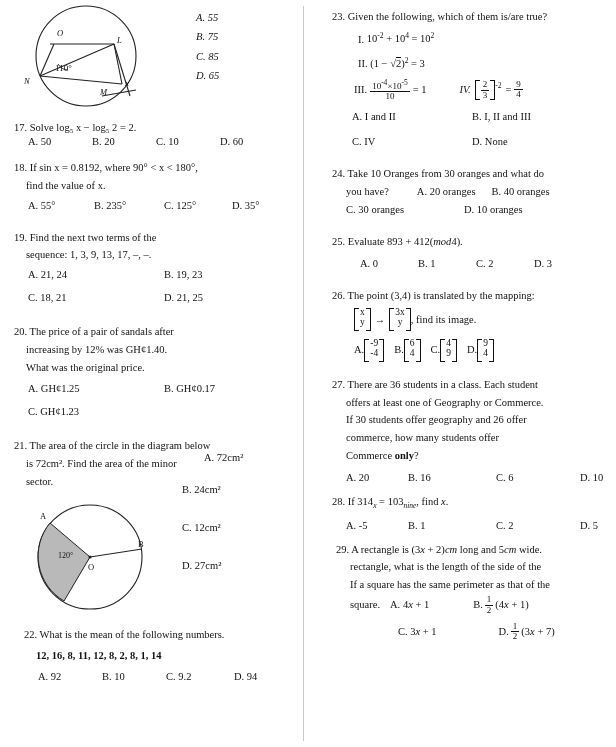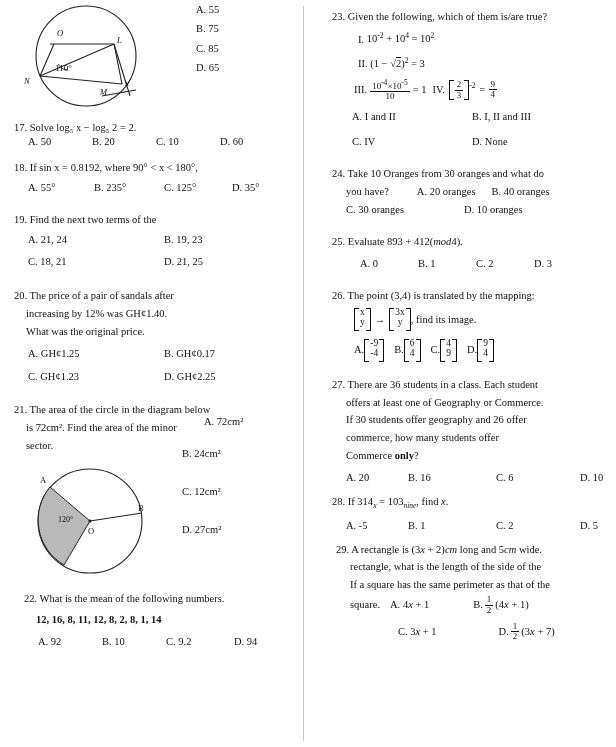--- a/index.html
+++ b/index.html
@@ -45,21 +45,21 @@
   .notdrawn{margin:2px 0 8px 26px;font-size:8.5px;letter-spacing:.3px;}
 
   .fig2{position:relative;width:150px;height:120px;margin:6px 0 0 14px;}
   .fig2 svg{position:absolute;left:0;top:0;}
 
   .q21wrap{position:relative;}
   .q21opts{position:absolute;left:168px;top:44px;width:120px;}
   .q21opts div{margin-bottom:20px;}
   .q21a{position:absolute;left:190px;top:12px;}
 
-  .topopts{position:absolute;left:196px;top:0;line-height:1.85;}
+  .topopts{position:absolute;left:196px;top:8px;line-height:1.85;font-style:italic;}
   .topopts div{white-space:nowrap;}
 
   .rowopts{display:flex;padding-left:14px;}
   .rowopts > div{margin-right:16px;white-space:nowrap;}
   .twocol{display:flex;padding-left:14px;}
   .twocol > div{width:50%;}
   .lh{line-height:1.7;}
 </style>
 </head>
 <body>
@@ -108,31 +108,33 @@
         <div style="width:48px">A. 50</div>
         <div style="width:48px">B. 20</div>
         <div style="width:48px">C. 10</div>
         <div>D. 60</div>
       </div>
     </div>
 
     <div class="q lh" style="margin-left:14px;margin-top:12px;">
       <span>18.</span>
       <span>If sin x = 0.8192, where 90° &lt; x &lt; 180°,</span>
+      <div style="padding-left:12px">find the value of x.</div>
       <div class="rowopts" style="margin-top:2px;">
         <div style="width:50px">A. 55°</div>
         <div style="width:54px">B. 235°</div>
         <div style="width:52px">C. 125°</div>
         <div>D. 35°</div>
       </div>
     </div>
 
     <div class="q lh" style="margin-left:14px;margin-top:14px;">
       <span>19.</span>
       <span>Find the next two terms of the</span>
+      <div style="padding-left:12px">sequence: 1, 3, 9, 13, 17, –, –.</div>
       <div class="twocol" style="margin-top:2px;">
         <div>A. 21, 24</div>
         <div>B. 19, 23</div>
       </div>
       <div class="twocol" style="margin-top:5px;">
         <div>C. 18, 21</div>
         <div>D. 21, 25</div>
       </div>
     </div>
 
@@ -140,21 +142,20 @@
       <span>20.</span>
       <span>The price of a pair of sandals after</span>
       <div style="padding-left:12px">increasing by 12% was GH¢1.40.</div>
       <div style="padding-left:12px">What was the original price.</div>
       <div class="twocol" style="margin-top:4px;">
         <div>A. GH¢1.25</div>
         <div>B. GH¢0.17</div>
       </div>
       <div class="twocol" style="margin-top:5px;">
         <div>C. GH¢1.23</div>
-        <div>D. GH¢2.25</div>
       </div>
     </div>
 
     <div class="q lh q21wrap" style="margin-left:14px;margin-top:16px;">
       <span>21.</span>
       <span>The area of the circle in the diagram below</span>
       <div style="padding-left:12px">is 72cm². Find the area of the minor</div>
       <div style="padding-left:12px;display:inline-block;">sector.</div>
       <span class="q21a">A. 72cm²</span>
 
@@ -209,21 +210,21 @@
         <span>(1 − √<span style="border-top:1px solid #111;">2</span>)<span class="sup">2</span> = 3</span>
       </div>
 
       <div style="padding-left:22px;margin-top:6px;display:flex;align-items:center;">
         <span>III.</span>
         <span class="frac" style="margin:0 3px;">
           <span class="n">10<span class="sup">-4</span>×10<span class="sup">-5</span></span>
           <span class="d">10</span>
         </span>
         <span>= 1</span>
-        <span style="margin-left:6px;">IV.</span>
+        <span style="margin-left:33px;font-style:italic;">IV.</span>
         <span style="margin-left:4px;">
           <span class="vec"><span class="inner"><span class="frac"><span class="n">2</span><span class="d">3</span></span></span></span><span class="sup">-2</span>
         </span>
         <span style="margin-left:4px;">=</span>
         <span class="frac" style="margin-left:3px;">
             <span class="n">9</span>
             <span class="d">4</span>
           </span>
       </div>
 

